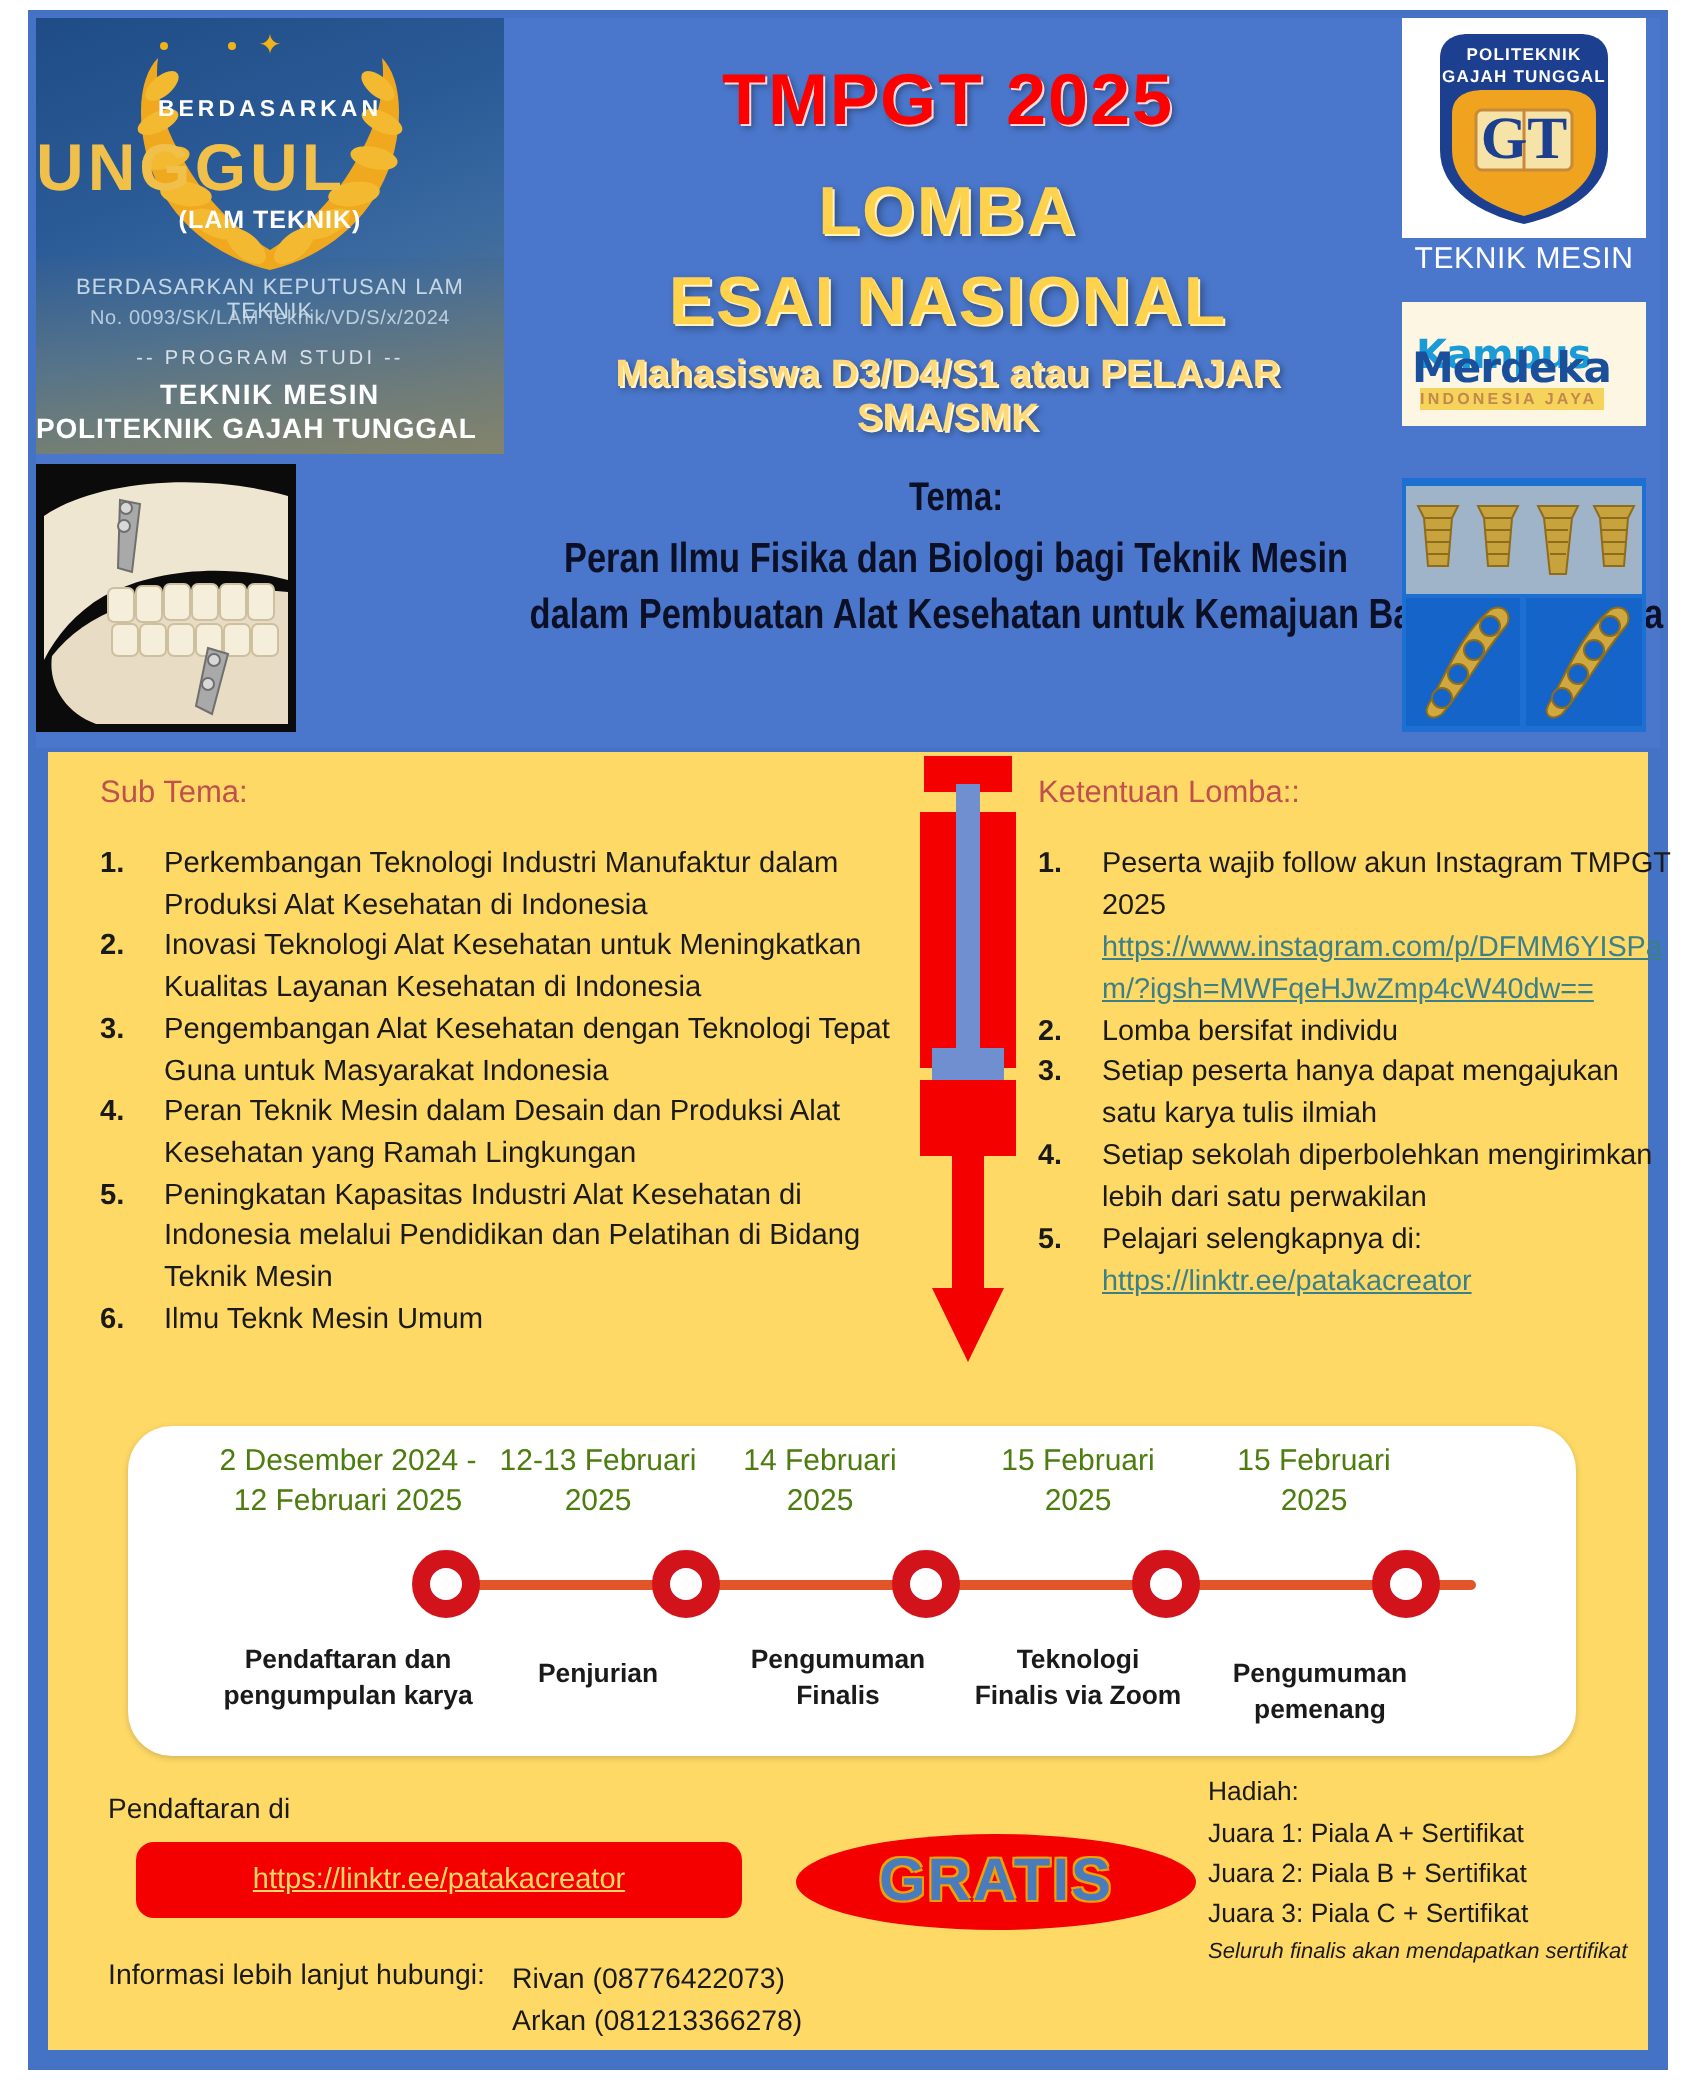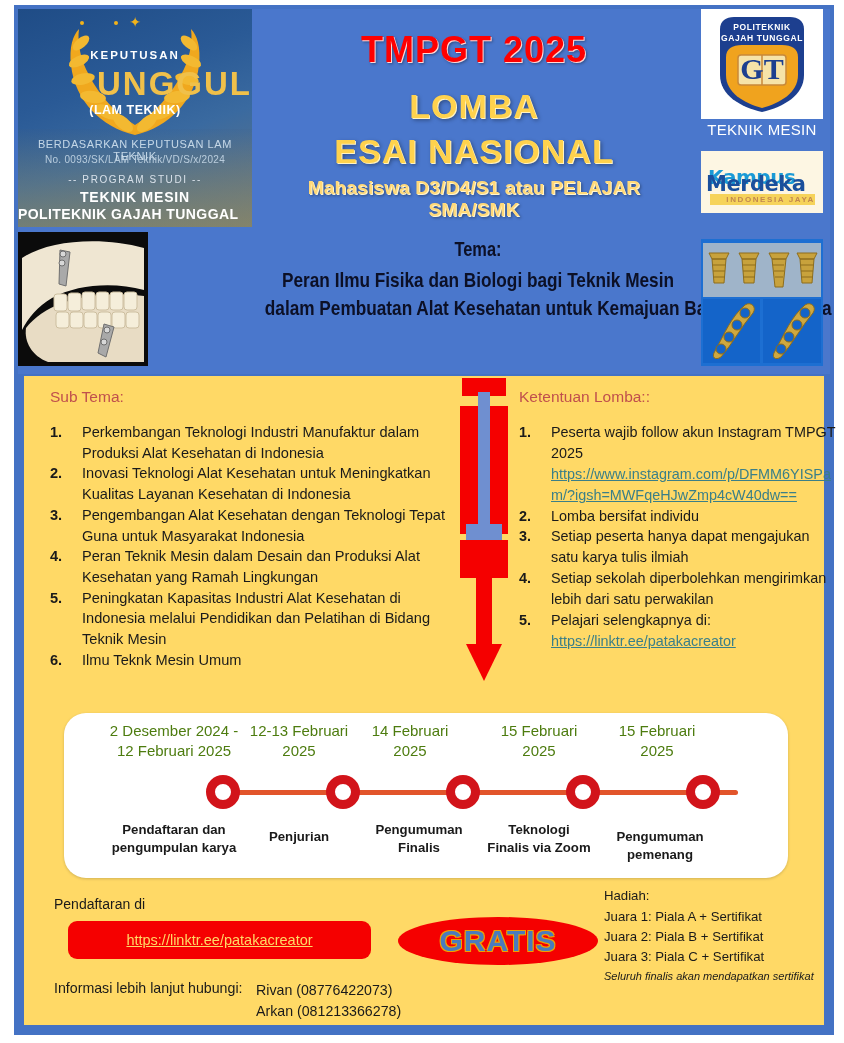--- a/index.html
+++ b/index.html
@@ -16,21 +16,21 @@
   
   .accred{position:absolute;left:0px;top:0px;width:234px;height:218px;
     background:linear-gradient(160deg,#1f4c86 0%,#2a5a96 35%,#3a6aa0 60%,#6d7a80 100%);
     overflow:hidden;}
   .accred .blur{position:absolute;left:0;bottom:0;width:100%;height:45%;
     background:linear-gradient(180deg,rgba(60,90,130,.1),rgba(150,140,90,.55));}
   .accred .wreath{position:absolute;left:50%;top:8px;transform:translateX(-50%);width:160px;height:125px;}
   .accred .star{position:absolute;left:50%;top:6px;transform:translateX(-50%);color:#f2b31a;font-size:14px;line-height:1;}
   .accred .dot{position:absolute;top:12px;width:4px;height:4px;border-radius:50%;background:#f2b31a;}
   .ac-t1{position:absolute;left:0;right:0;top:40px;text-align:center;color:#ffffff;font-size:11.5px;letter-spacing:2px;font-weight:bold;}
-  .ac-t2{position:absolute;left:0;right:0;top:56px;text-align:right;color:#f0c04a;font-size:33px;font-weight:bold;letter-spacing:2px;}
+  .ac-t2{position:absolute;left:0;right:0;top:56px;text-align:left;color:#f0c04a;font-size:33px;font-weight:bold;letter-spacing:2px;}
   .ac-t3{position:absolute;left:0;right:0;top:94px;text-align:center;color:#ffffff;font-size:12.5px;font-weight:bold;letter-spacing:.5px;}
   .ac-t4{position:absolute;left:0;right:0;top:129px;text-align:center;color:#cfe0ee;font-size:11px;letter-spacing:.6px;opacity:.92;}
   .ac-t5{position:absolute;left:0;right:0;top:145px;text-align:center;color:#cfe0ee;font-size:10px;letter-spacing:.3px;opacity:.82;}
   .ac-t6{position:absolute;left:0;right:0;top:165px;text-align:center;color:#e7eef6;font-size:10px;letter-spacing:1.6px;opacity:.9;}
   .ac-t7{position:absolute;left:0;right:0;top:180px;text-align:center;color:#ffffff;font-size:14px;font-weight:bold;letter-spacing:.8px;}
   .ac-t8{position:absolute;left:0;right:0;top:197px;text-align:left;color:#ffffff;font-size:14px;font-weight:bold;letter-spacing:.4px;}
 
   
   .skull{position:absolute;left:0px;top:223px;width:130px;height:134px;background:#0c0c0c;overflow:hidden;border:0;}
 
@@ -57,22 +57,22 @@
   
   .logo-pgt{position:absolute;right:7px;top:0px;width:122px;height:110px;background:#ffffff;}
   .shield{position:absolute;left:50%;top:4px;transform:translateX(-50%);width:100px;height:102px;}
   .logo-tm{position:absolute;right:7px;top:112px;width:122px;height:24px;text-align:center;
      color:#ffffff;font-size:15px;letter-spacing:.3px;}
   .logo-km{position:absolute;right:7px;top:142px;width:122px;height:62px;background:#fdf6e3;overflow:hidden;}
   .km-k{position:absolute;left:7px;top:4px;font-size:20px;font-weight:bold;color:#1a9ad6;letter-spacing:-.5px;
      font-family:"DejaVu Sans",sans-serif;margin-top:10px;}
   .km-m{position:absolute;left:5px;top:21px;font-size:21px;font-weight:bold;color:#1a4f9c;letter-spacing:-.5px;
      font-family:"DejaVu Sans",sans-serif;}
-  .km-i{position:absolute;left:9px;top:43px;right:8px;background:#f6d35a;color:#c2884f;font-size:8px;
-     letter-spacing:1.6px;font-weight:bold;text-align:right;padding:1px 0;}
+  .km-i{position:absolute;left:9px;top:43px;right:21px;background:#f6d35a;color:#c2884f;font-size:8px;
+     letter-spacing:1.6px;font-weight:bold;text-align:left;padding:1px 0;}
 
   
   .screws{position:absolute;right:7px;top:230px;width:122px;height:127px;background:#1c6fd0;overflow:hidden;}
 
   
   .body-yellow{position:absolute;left:6px;top:367px;right:6px;bottom:6px;background:#ffd966;}
 
   
   .subtema{position:absolute;left:26px;top:12px;width:400px;color:#1a1a1a;}
   .sec-head{color:#c0504d;font-size:15.5px;font-weight:normal;margin-bottom:16px;}
@@ -140,21 +140,21 @@
             <ellipse cx="136" cy="44" rx="11" ry="5" transform="rotate(25 136 44)"></ellipse>
             <ellipse cx="132" cy="62" rx="12" ry="5.5" transform="rotate(12 132 62)"></ellipse>
             <ellipse cx="122" cy="80" rx="13" ry="6" transform="rotate(-8 122 80)"></ellipse>
             <ellipse cx="108" cy="95" rx="13" ry="6" transform="rotate(-25 108 95)"></ellipse>
             <ellipse cx="92" cy="106" rx="12" ry="6" transform="rotate(-40 92 106)"></ellipse>
           </g>
         </svg>
         <div class="star">✦</div>
         <div class="dot" style="left:62px;"></div>
         <div class="dot" style="left:96px;"></div>
-        <div class="ac-t1">KEPUTUSAN</div>
+        <div class="ac-t1">BERDASARKAN</div>
         <div class="ac-t2">UNGGUL</div>
         <div class="ac-t3">(LAM TEKNIK)</div>
         <div class="ac-t4">BERDASARKAN KEPUTUSAN LAM TEKNIK</div>
         <div class="ac-t5">No. 0093/SK/LAM Teknik/VD/S/x/2024</div>
         <div class="ac-t6">-- PROGRAM STUDI --</div>
         <div class="ac-t7">TEKNIK MESIN</div>
         <div class="ac-t8">POLITEKNIK GAJAH TUNGGAL</div>
       </div>
 
       <div class="skull">

